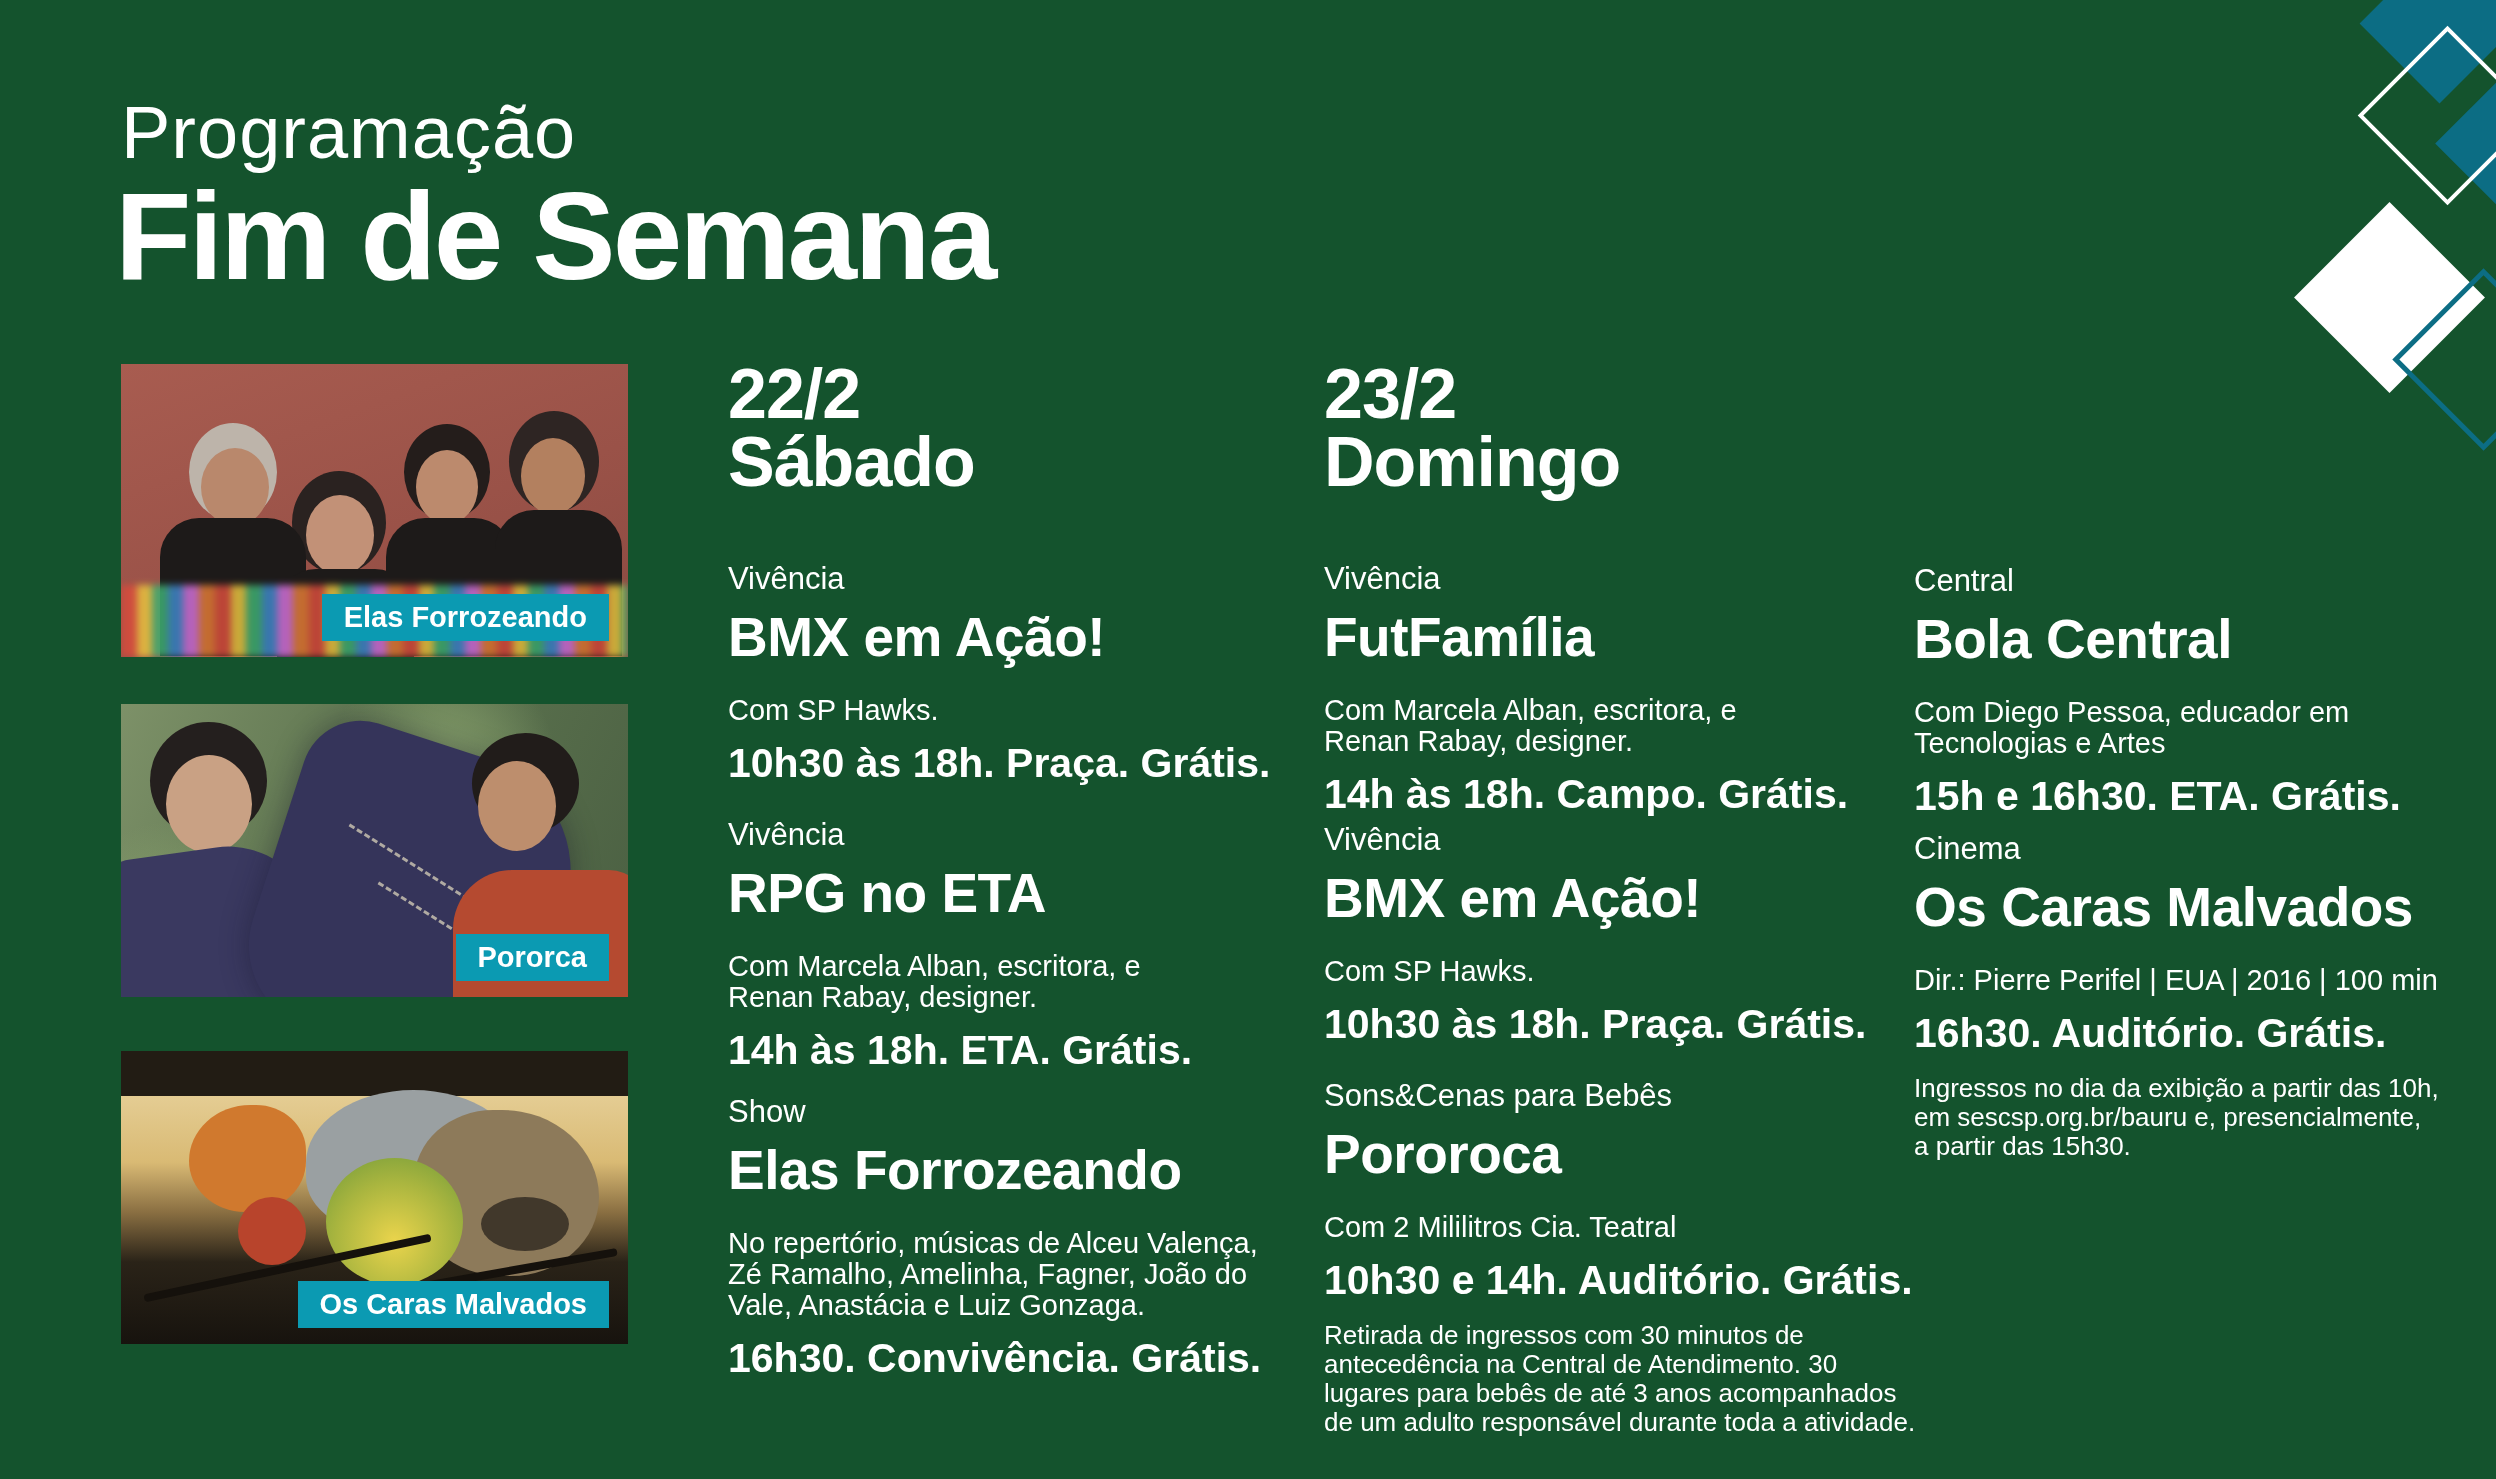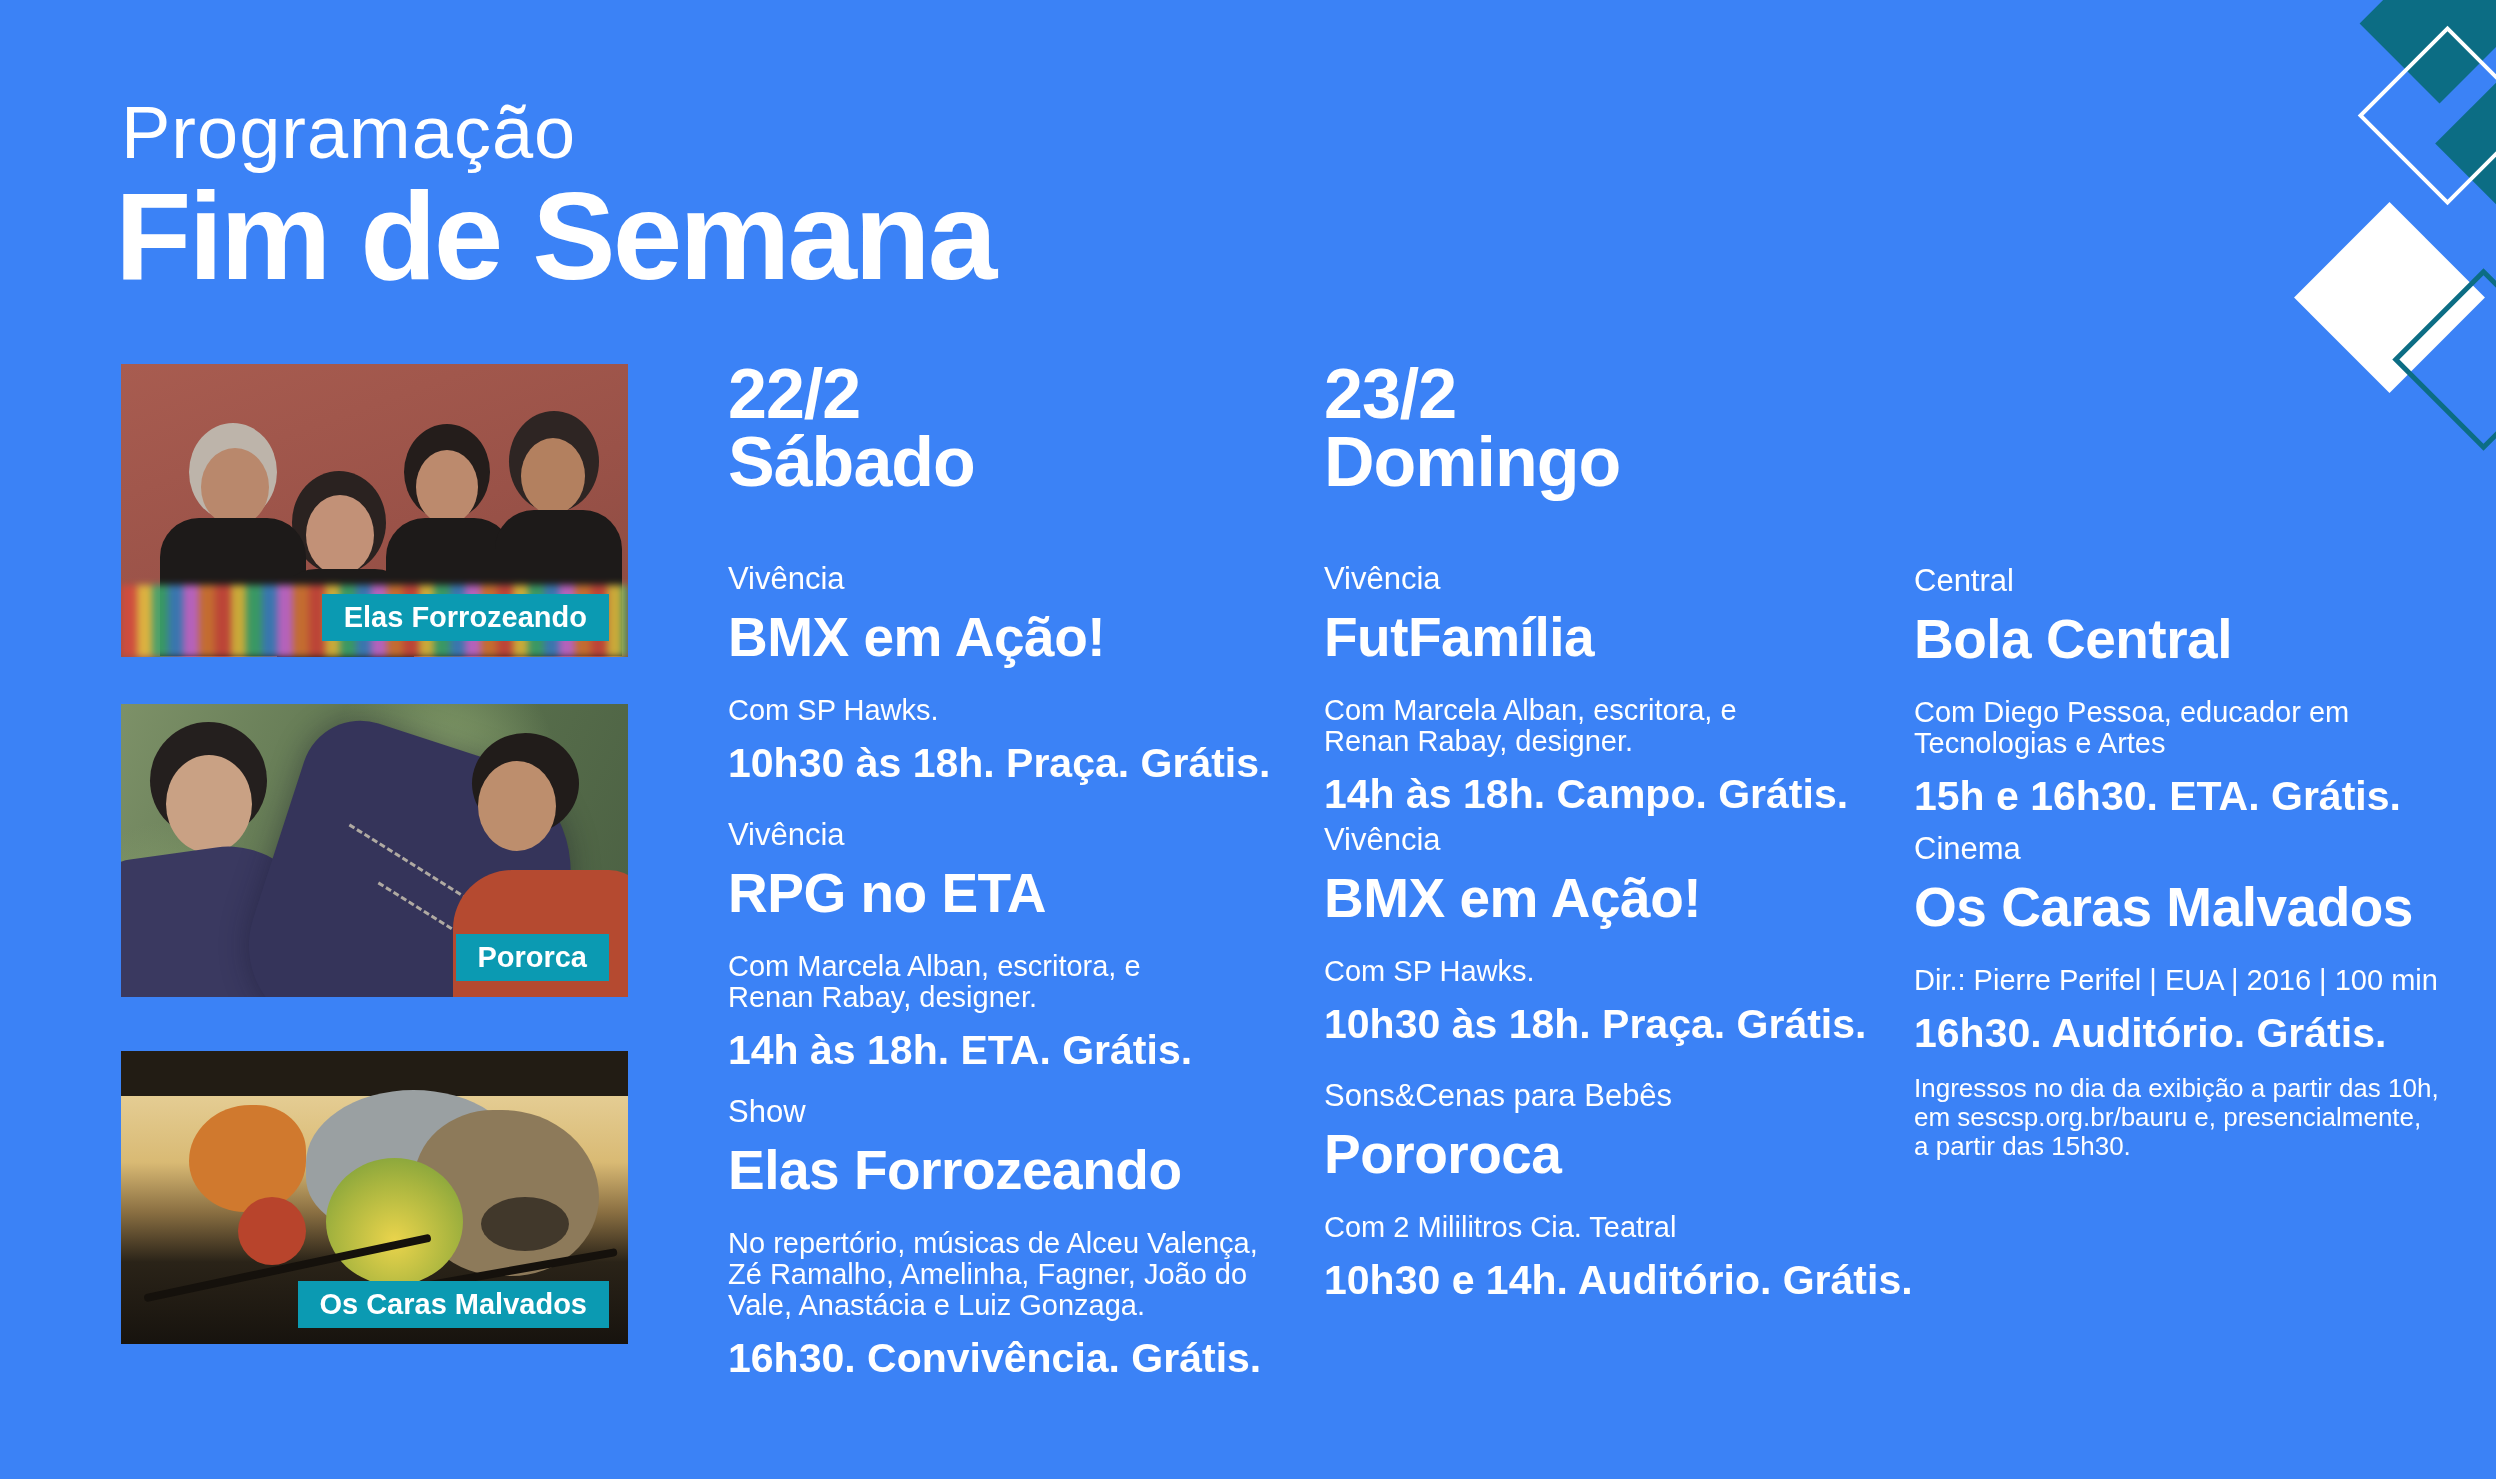--- a/index.html
+++ b/index.html
@@ -1,18 +1,18 @@
 <!DOCTYPE html>
 <html><head>
 <meta charset="utf-8">
 <style>
   html,body{margin:0;padding:0;background:#0894AC;}
   .poster{
     position:relative; width:2497px; height:1479px; overflow:hidden;
-    background:#3b82f6; color:#fff;
+    background:#14532d; color:#fff;
     font-family:"Liberation Sans", sans-serif;
   }
   
   .kicker{position:absolute; left:121px; top:90px; font-size:74px; font-weight:300; letter-spacing:1px;}
   .big-title{position:absolute; left:115px; top:164px; font-size:125px; font-weight:800; letter-spacing:-2.9px;}
   
   .deco{position:absolute; right:0; top:0; width:468px; height:507px; pointer-events:none;}
   .dia{position:absolute; transform:rotate(45deg); box-sizing:border-box;}
   .dia.fill-dark{background:#0C6D84;}
   .dia.fill-white{background:#ffffff;}
@@ -169,20 +169,24 @@
       <div class="category">Vivência</div>
       <div class="title">BMX em Ação!</div>
       <div class="desc">Com SP Hawks.</div>
       <div class="time">10h30 às 18h. Praça. Grátis.</div>
     </div>
     <div class="event" style="top:717px;">
       <div class="category">Sons&amp;Cenas para Bebês</div>
       <div class="title">Pororoca</div>
       <div class="desc">Com 2 Mililitros Cia. Teatral</div>
       <div class="time">10h30 e 14h. Auditório. Grátis.</div>
+      <div class="note">Retirada de ingressos com 30 minutos de
+antecedência na Central de Atendimento. 30
+lugares para bebês de até 3 anos acompanhados
+de um adulto responsável durante toda a atividade.</div>
     </div>
   </div>
 
   <div class="col col-3">
     <div class="event" style="top:202px;">
       <div class="category">Central</div>
       <div class="title">Bola Central</div>
       <div class="desc">Com Diego Pessoa, educador em
 Tecnologias e Artes</div>
       <div class="time">15h e 16h30. ETA. Grátis.</div>

